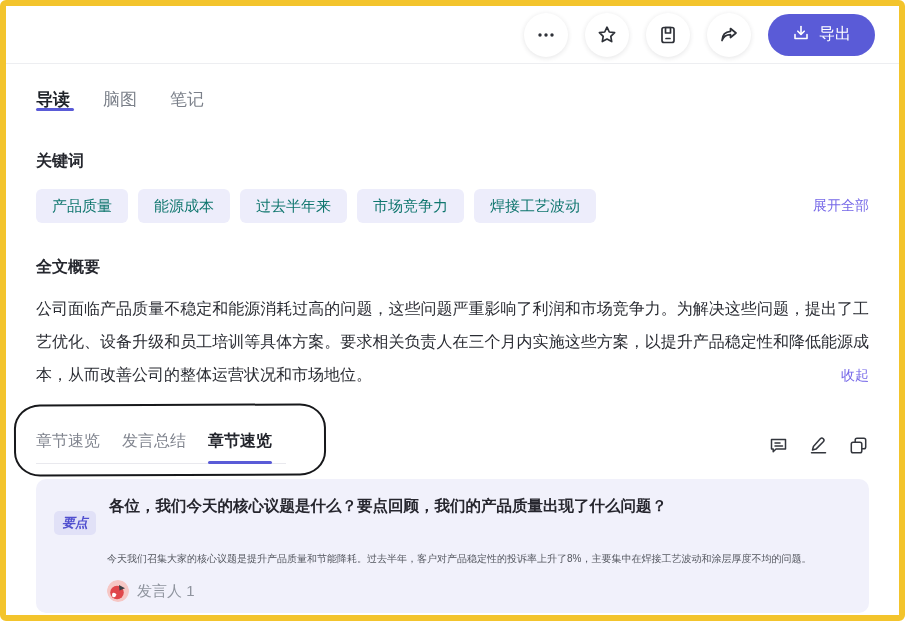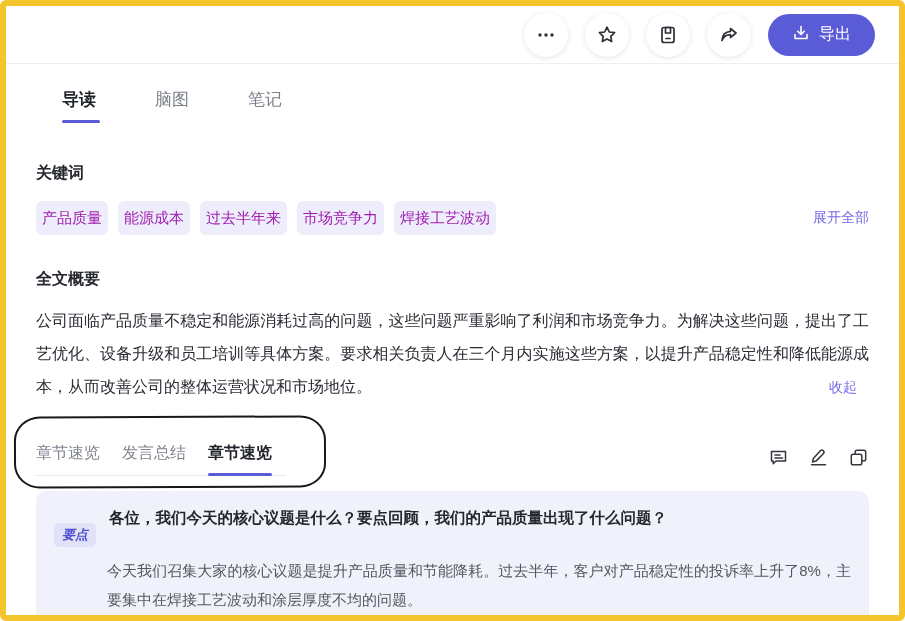--- a/index.html
+++ b/index.html
@@ -37,49 +37,49 @@
     font-size:16px;
     display:flex; align-items:center; gap:9px;
     cursor:pointer;
   }
   .divider { height:1px; background:#EDEEF1; }
 
   
   .content { padding:0 30px; position:relative; }
 
   .main-tabs { display:flex; gap:33px; margin-top:24px; }
-  .main-tab { font-size:17px; color:#7B808A; cursor:pointer; padding-bottom:12px; position:relative;margin-left:26px; }
+  .main-tab { font-size:17px; color:#7B808A; cursor:pointer; padding-bottom:0; position:relative; }
   .main-tab.active { color:#1F2329; font-weight:bold; }
   .main-tab.active .tab-underline {
     position:absolute; left:0; bottom:0;
     width:38px; height:3px; border-radius:2px;
     background:#5A5BD7;
   }
 
   .section-heading { font-size:16px; font-weight:bold; color:#25272E; }
   .kw-heading { margin-top:40px; }
 
   .chips-row { margin-top:17px; display:flex; align-items:center; justify-content:space-between; }
   .chips { display:flex; gap:10px; }
   .chip {
-    height:34px; padding:0 6px;
-    background:#EDEDFB; color:#a21caf;
+    height:34px; padding:0 16px;
+    background:#EDEDFB; color:#0f766e;
     font-size:15px; border-radius:6px;
     display:flex; align-items:center;
     cursor:pointer; white-space:nowrap;
   }
   .link { color:#7668E8; font-size:14px; cursor:pointer; white-space:nowrap; }
 
   .summary-heading { margin-top:34px; }
   .summary-wrap { position:relative; margin-top:14px; }
   .summary-text {
     font-size:16px; line-height:33px; color:#2A2C33;
     text-align:justify;
   }
-  .collapse-link { position:absolute; right:12px; bottom:6px; background:#fff; padding-left:10px;text-align:right; }
+  .collapse-link { position:absolute; right:0; bottom:6px; background:#fff; padding-left:10px;text-align:right; }
 
   
   .subtab-section {
     margin-top:40px;
     display:flex; align-items:flex-start; justify-content:space-between;
     position:relative;
   }
   .sub-tabs { display:flex; gap:22px; border-bottom:1px solid #E9E9EE; padding-right:14px; }
   .sub-tab { font-size:16px; color:#81858F; cursor:pointer; padding-bottom:11px; position:relative; }
   .sub-tab.active { color:#22242B; font-weight:bold; }
@@ -111,21 +111,21 @@
   .badge {
     flex:0 0 auto;
     background:#E1E1F7; color:#504FCF;
     font-size:13px; font-weight:bold; font-style:italic;
     padding:3px 8px; border-radius:5px;
     margin-top:17px;
   }
   .question { font-size:15.5px; font-weight:bold; color:#26262E; line-height:24px; }
   .answer {
     margin:9px 0 0 53px;
-    font-size:15px; line-height:29px; color:#54575F;
+    font-size:10px; line-height:29px; color:#54575F;
     text-align:justify;
   }
   .speaker-row { margin:7px 0 0 53px; display:flex; align-items:center; gap:8px; }
   .speaker-name { font-size:15px; color:#8F949E; }
   .avatar { width:22px; height:22px; border-radius:50%; overflow:hidden; flex:0 0 auto; }
 </style>
 </head>
 <body>
 
 <div class="frame">

